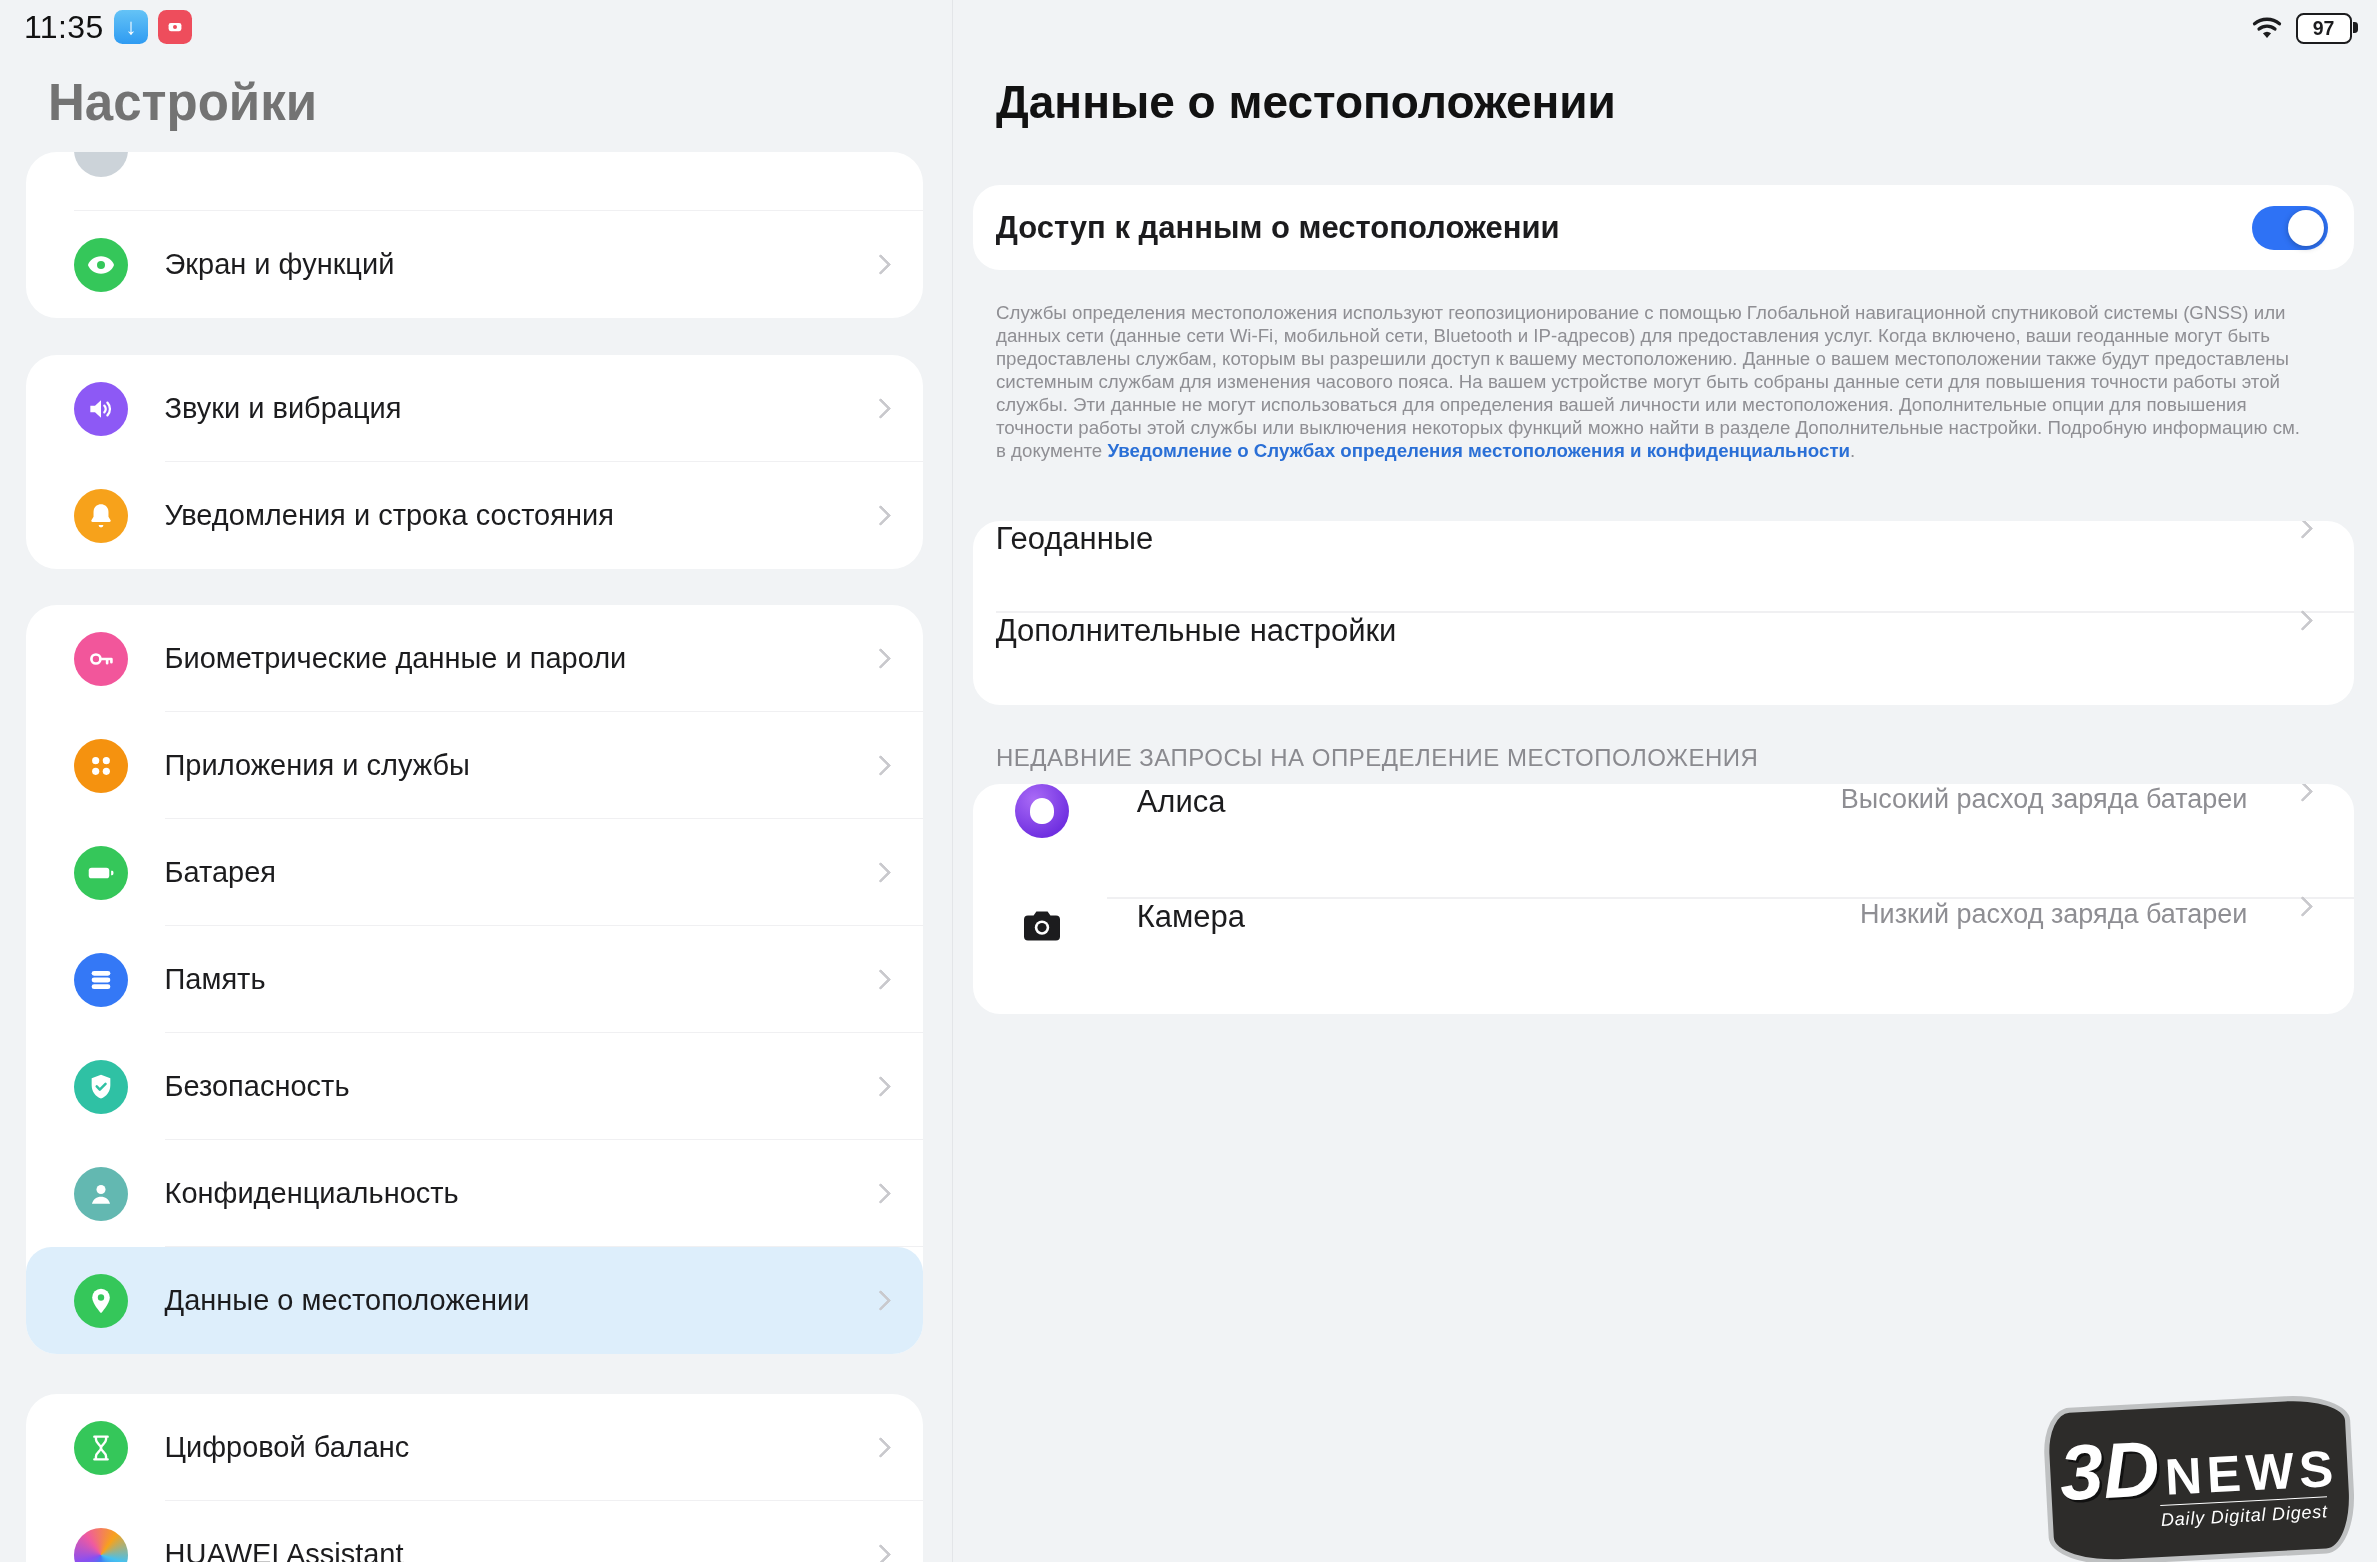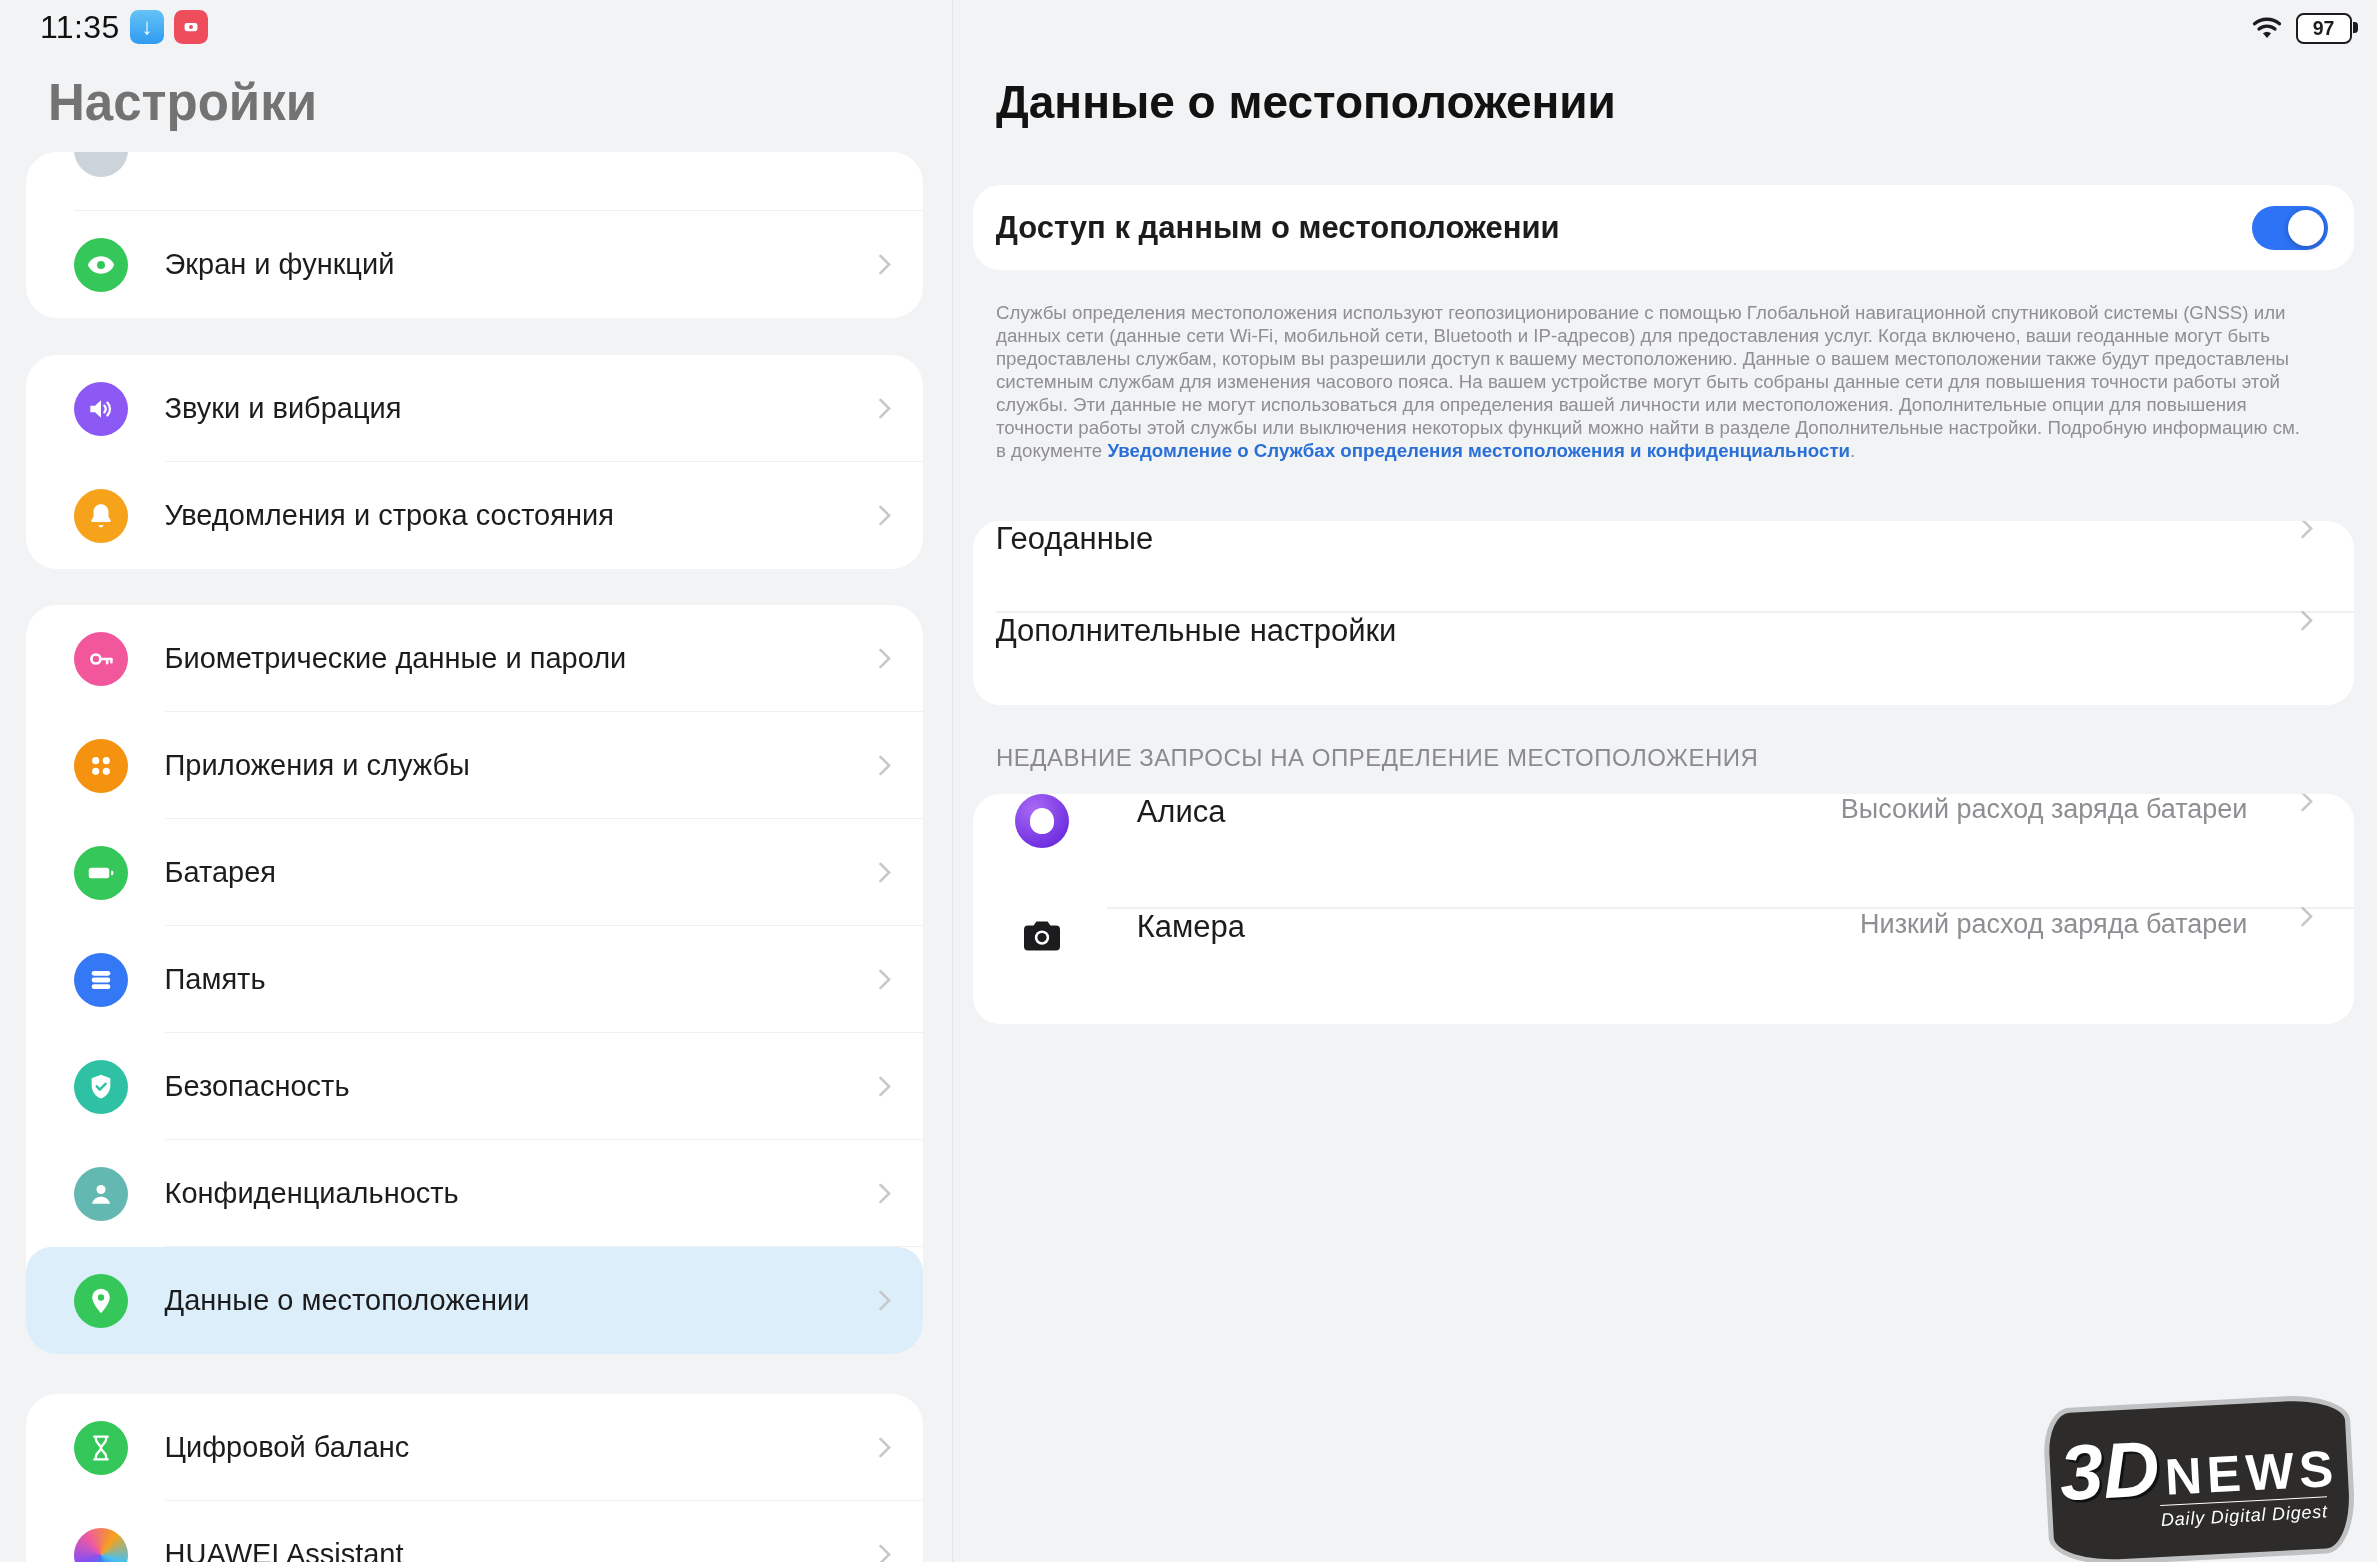--- a/index.html
+++ b/index.html
@@ -1,21 +1,21 @@
 <!DOCTYPE html>
 <html style="font-size:13.6px"><head>
 <meta charset="utf-8">
 <style>
   * { margin:0; padding:0; box-sizing:border-box; }
   html,body { width:2377px; height:1562px; }
   body { font-family:"Liberation Sans","DejaVu Sans",sans-serif; background:#f1f3f5; overflow:hidden; }
   .screen { position:relative; width:2377px; height:1562px; overflow:hidden; background:#f1f3f5; }
 
   
-  .statusbar { position:absolute; top:0; left:16px; right:0; height:61px; display:flex; justify-content:space-between; align-items:flex-start; padding:8.5px 25.5px 0 24px; z-index:9; }
+  .statusbar { position:absolute; top:0; left:0; right:0; height:61px; display:flex; justify-content:space-between; align-items:flex-start; padding:8.5px 25.5px 0 24px; z-index:9; }
   .sb-left, .sb-right { display:flex; align-items:center; gap:10.2px; }
   .sb-time { font-size:32px; font-weight:500; color:#111; letter-spacing:0.4px; }
   .sb-app { width:34px; height:34px; border-radius:8.5px; display:flex; align-items:center; justify-content:center; }
   .sb-app.blue { background:linear-gradient(180deg,#64c3f6,#2f9bf2); color:#fff; font-size:22px; font-weight:700; }
   .sb-app.red { background:#ee4d5c; }
   .batt { position:relative; width:56px; height:31px; border:2.5px solid #1c1c1e; border-radius:7.6px; display:flex; align-items:center; justify-content:center; font-size:19.5px; font-weight:700; color:#1c1c1e; background:#fff; }
   .batt::after { content:""; position:absolute; right:-8.5px; top:7.6px; width:5.1px; height:11px; background:#1c1c1e; border-radius:0 3.4px 3.4px 0; }
 
   
   .left { position:absolute; left:0; top:0; bottom:0; width:953px; border-right:1.7px solid #e3e5e8; }
@@ -56,21 +56,21 @@
   .desc .link { color:#2a6fd6; font-weight:600; cursor:pointer; }
 
   .links-card { margin-top:59px; }
   .rrow { position:relative; display:flex; align-items:flex-start; height:92px; padding:0 43px 0 23px; cursor:pointer;gap:31px; }
   .rrow::after { content:""; position:absolute; left:23px; right:0; bottom:0; height:1.7px; background:#f0f0f2; }
   .rrow:last-child::after { display:none; }
   .rrow .rlbl { font-size:31px; color:#1c1c1e; font-weight:500; }
 
   .section-label { margin:39px 0 0 42px; font-size:24px; color:#8a8a8f; letter-spacing:0.5px; }
 
-  .recent-card { margin-top:22px; }
+  .recent-card { margin-top:12px; }
   .recent-card .rrow { height:115px; padding-left:42px; }
   .recent-card .rrow::after { left:134px; }
   .app-icon { flex:none; width:54px; height:54px; margin-right:37px; display:flex; align-items:center; justify-content:center; }
   .alice { border-radius:50%; background:radial-gradient(circle at 35% 28%, #a96af6, #6f2fe0 75%); }
   .alice-blob { width:24px; height:25.5px; background:#fff; border-radius:50% 50% 46% 46%; }
   .usage { margin-left:auto; margin-right:17px; font-size:27px; color:#8e8e93; }
   .recent-card .chev { margin-left:0; }
 
   
   .watermark { position:absolute; right:29px; bottom:6.8px; width:297px; height:149px; transform:rotate(-3deg); background:#2d2c2a; border-radius:22px 59px 25.5px 68px / 41px 22px 56px 25.5px; box-shadow:0 0 0 5.1px rgba(45,44,42,.25); display:flex; flex-direction:column; align-items:center; justify-content:center; color:#fff; }

